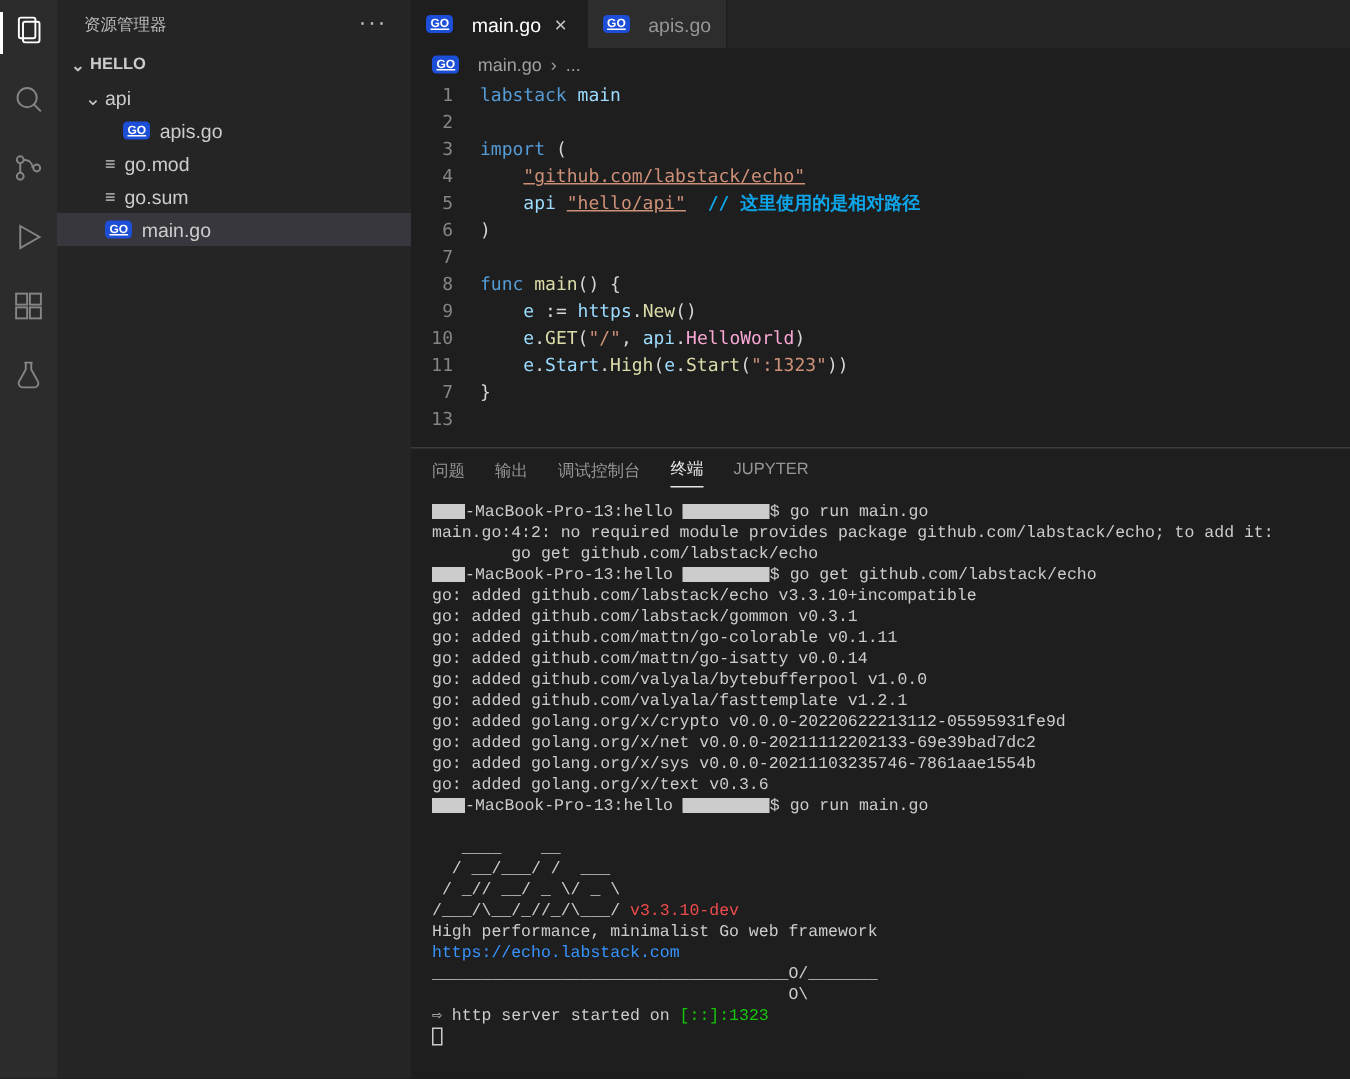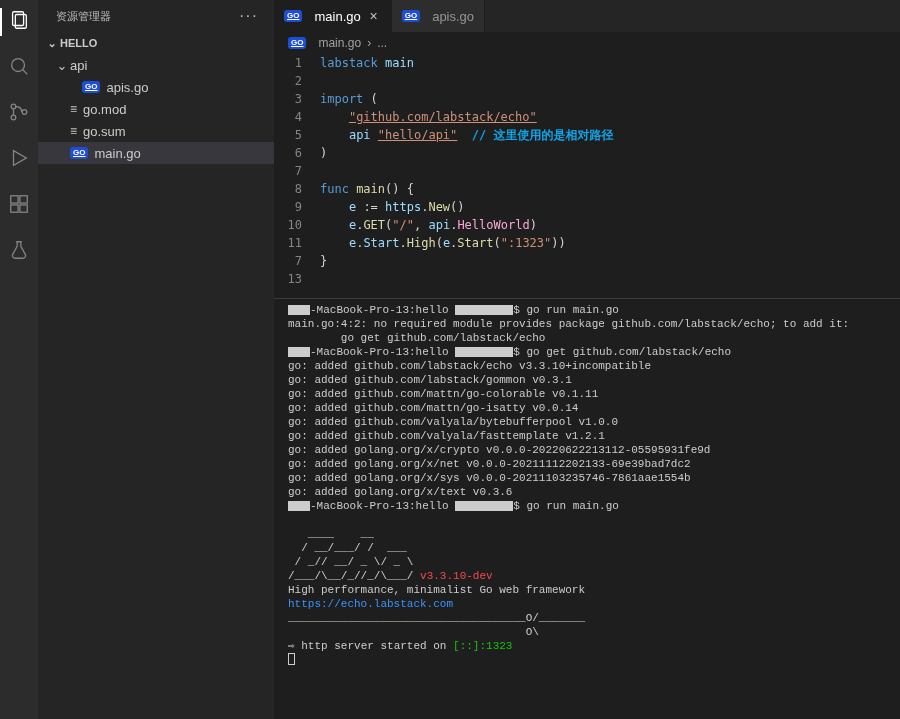--- a/index.html
+++ b/index.html
@@ -333,20 +333,27 @@
 
 <span class="kw">func</span> <span class="fn">main</span><span class="op">()</span> <span class="op">{</span>
     <span class="pkg">e</span> <span class="op">:=</span> <span class="pkg">https</span><span class="op">.</span><span class="fn">New</span><span class="op">()</span>
     <span class="pkg">e</span><span class="op">.</span><span class="fn">GET</span><span class="op">(</span><span class="str">"/"</span><span class="op">,</span> <span class="pkg">api</span><span class="op">.</span><span class="typ">HelloWorld</span><span class="op">)</span>
     <span class="pkg">e</span><span class="op">.</span><span class="pkg">Start</span><span class="op">.</span><span class="fn">High</span><span class="op">(</span><span class="pkg">e</span><span class="op">.</span><span class="fn">Start</span><span class="op">(</span><span class="str">":1323"</span><span class="op">)</span><span class="op">)</span>
 <span class="op">}</span>
 </div>
   </div>
 
   <div class="panel">
+    <div class="panel-tabs">
+      <span class="panel-tab">问题</span>
+      <span class="panel-tab">输出</span>
+      <span class="panel-tab">调试控制台</span>
+      <span class="panel-tab active">终端</span>
+      <span class="panel-tab">JUPYTER</span>
+    </div>
     <div class="terminal"><span class="redacted" style="width:22px"></span><span>-MacBook-Pro-13:hello </span><span class="redacted" style="width:58px"></span><span>$ </span><span>go run main.go</span>
 <span>main.go:4:2: no required module provides package github.com/labstack/echo; to add it:</span>
 <span>        go get github.com/labstack/echo</span>
 <span class="redacted" style="width:22px"></span><span>-MacBook-Pro-13:hello </span><span class="redacted" style="width:58px"></span><span>$ </span><span>go get github.com/labstack/echo</span>
 <span>go: added github.com/labstack/echo v3.3.10+incompatible</span>
 <span>go: added github.com/labstack/gommon v0.3.1</span>
 <span>go: added github.com/mattn/go-colorable v0.1.11</span>
 <span>go: added github.com/mattn/go-isatty v0.0.14</span>
 <span>go: added github.com/valyala/bytebufferpool v1.0.0</span>
 <span>go: added github.com/valyala/fasttemplate v1.2.1</span>

